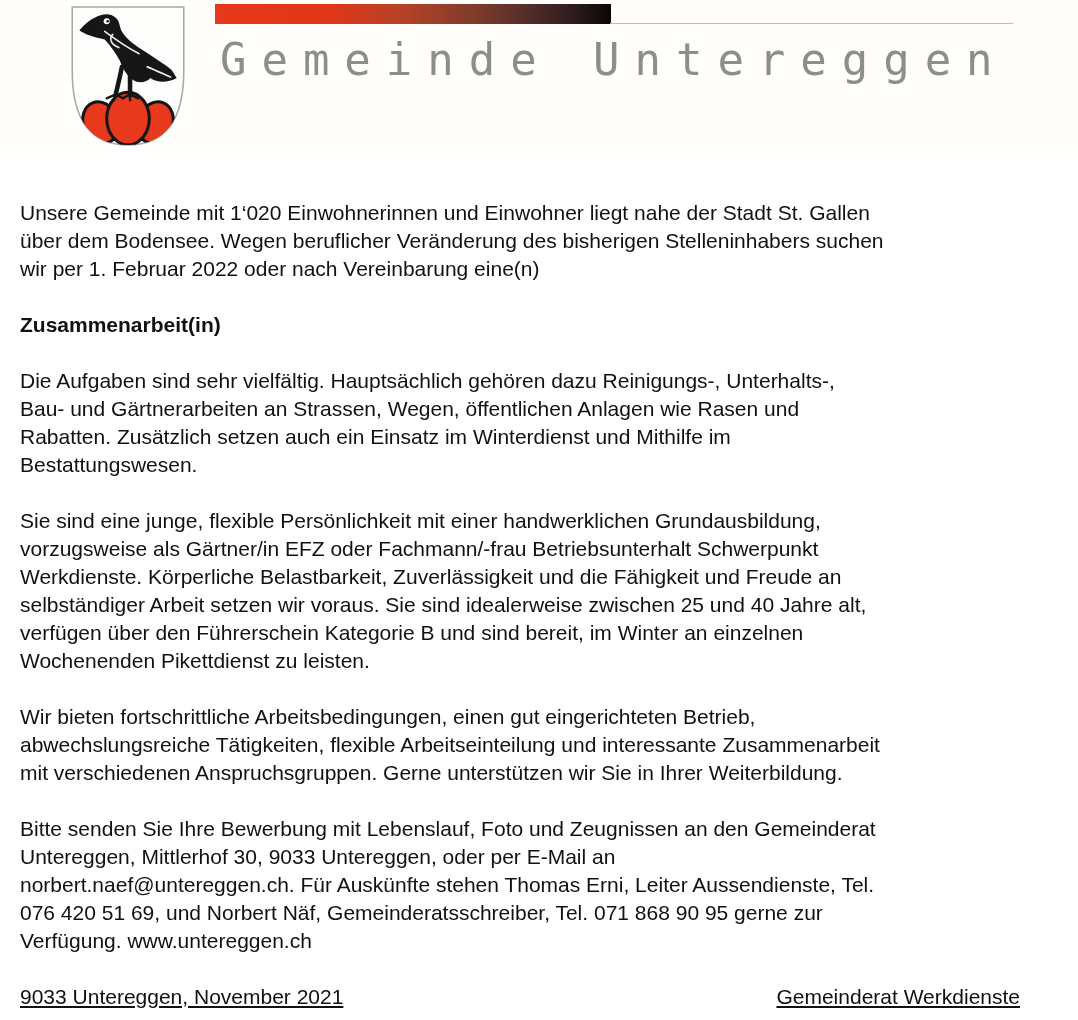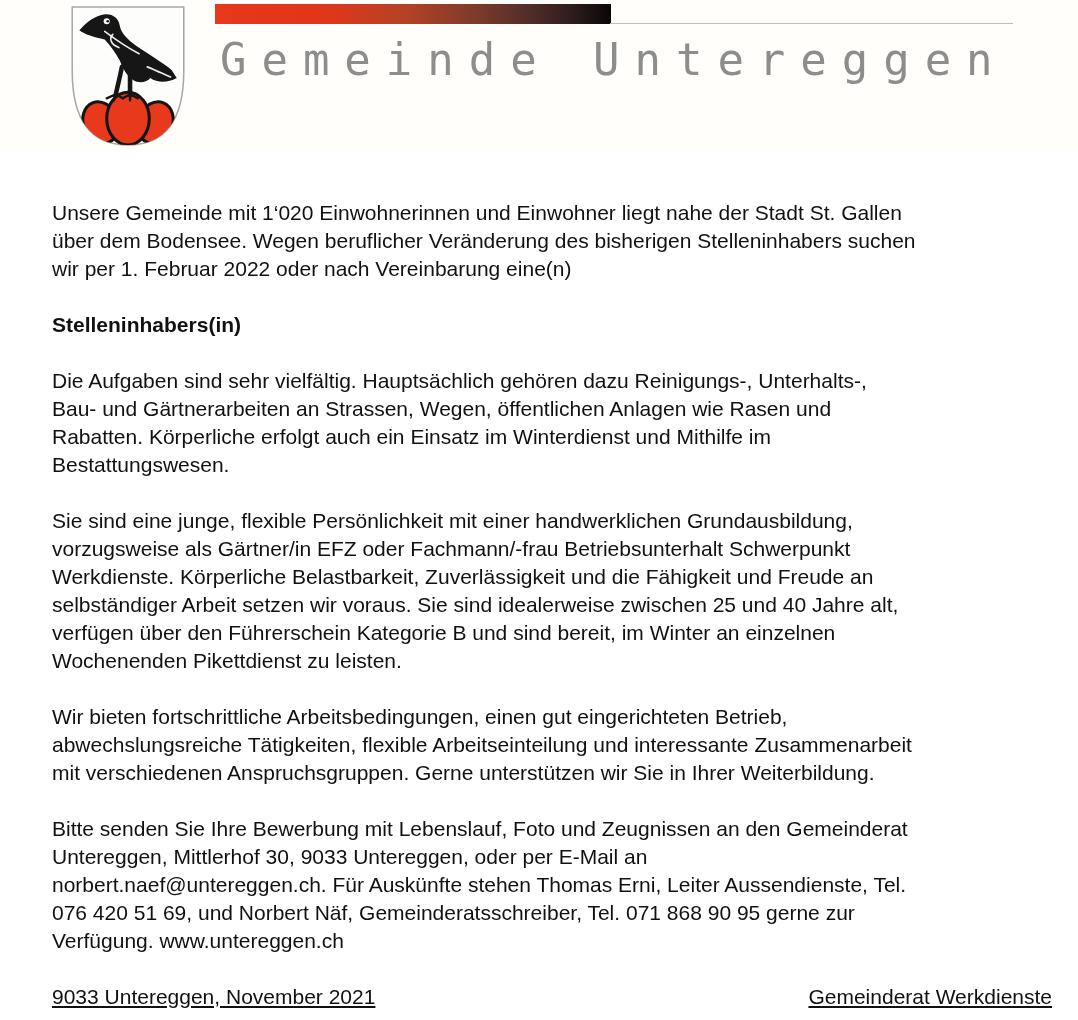--- a/index.html
+++ b/index.html
@@ -46,21 +46,21 @@
     font-family:"DejaVu Sans Mono", monospace;
     font-size:44px;
     font-weight:400;
     letter-spacing:0.34em;
     color:var(--title-gray);
     white-space:nowrap;
     margin-left:8px;
   }
   
   .doc-body{
-    padding:47px 0 0 52px;
+    padding:47px 0 0 20px;
     width:1070px;
   }
   .para{
     margin:0 0 28px 0;
     font-size:21px;
     line-height:28px;
     white-space:pre-line;
     max-width:1030px;
   }
   .job-title{
@@ -126,25 +126,25 @@
   <div class="header-rule"></div>
   <div class="brand-title">Gemeinde Untereggen</div>
 </div>
 
 <div class="doc-body">
 
   <p class="para">Unsere Gemeinde mit 1‘020 Einwohnerinnen und Einwohner liegt nahe der Stadt St. Gallen
 über dem Bodensee. Wegen beruflicher Veränderung des bisherigen Stelleninhabers suchen
 wir per 1. Februar 2022 oder nach Vereinbarung eine(n)</p>
 
-  <p class="job-title">Stelleninhabers(in)</p>
+  <p class="job-title">Zusammenarbeit(in)</p>
 
   <p class="para">Die Aufgaben sind sehr vielfältig. Hauptsächlich gehören dazu Reinigungs-, Unterhalts-,
 Bau- und Gärtnerarbeiten an Strassen, Wegen, öffentlichen Anlagen wie Rasen und
-Rabatten. Körperliche erfolgt auch ein Einsatz im Winterdienst und Mithilfe im
+Rabatten. Zusätzlich setzen auch ein Einsatz im Winterdienst und Mithilfe im
 Bestattungswesen.</p>
 
   <p class="para">Sie sind eine junge, flexible Persönlichkeit mit einer handwerklichen Grundausbildung,
 vorzugsweise als Gärtner/in EFZ oder Fachmann/-frau Betriebsunterhalt Schwerpunkt
 Werkdienste. Körperliche Belastbarkeit, Zuverlässigkeit und die Fähigkeit und Freude an
 selbständiger Arbeit setzen wir voraus. Sie sind idealerweise zwischen 25 und 40 Jahre alt,
 verfügen über den Führerschein Kategorie B und sind bereit, im Winter an einzelnen
 Wochenenden Pikettdienst zu leisten.</p>
 
   <p class="para">Wir bieten fortschrittliche Arbeitsbedingungen, einen gut eingerichteten Betrieb,

